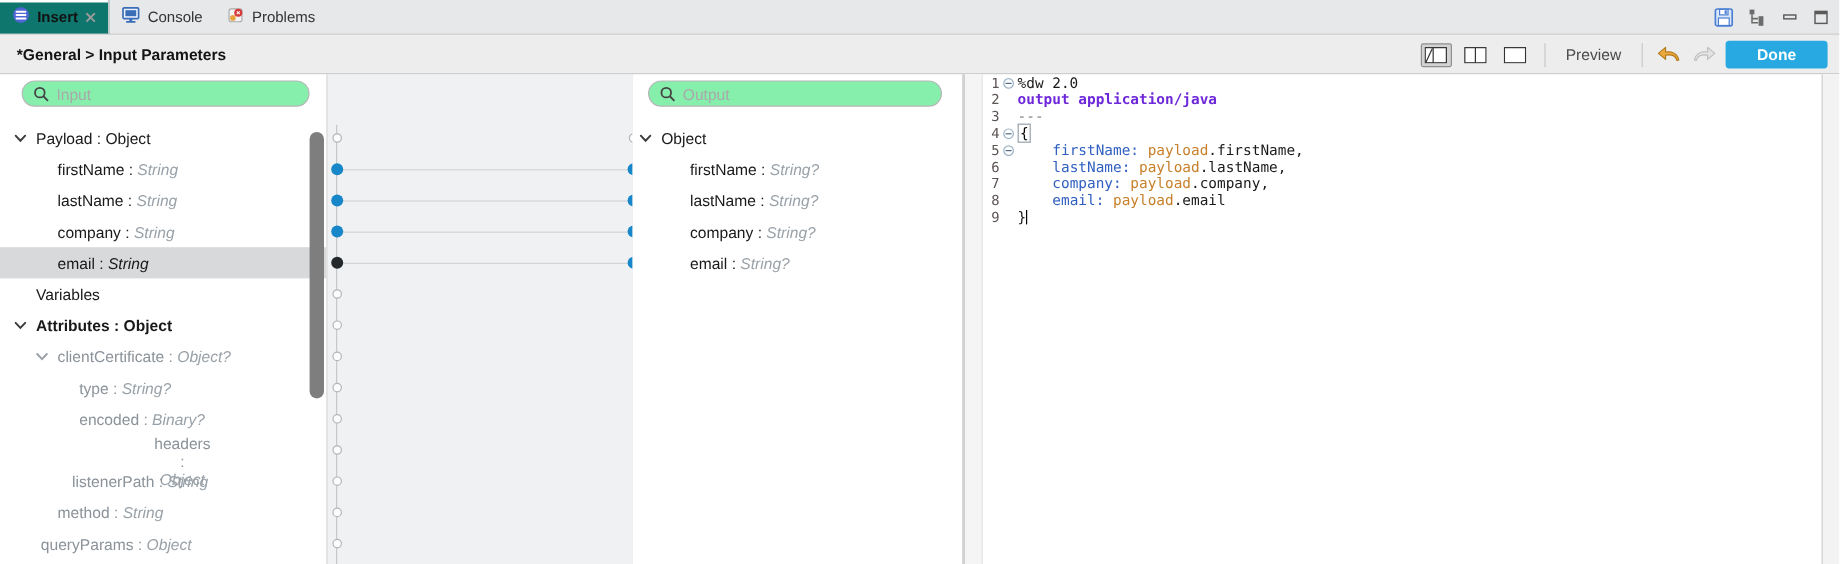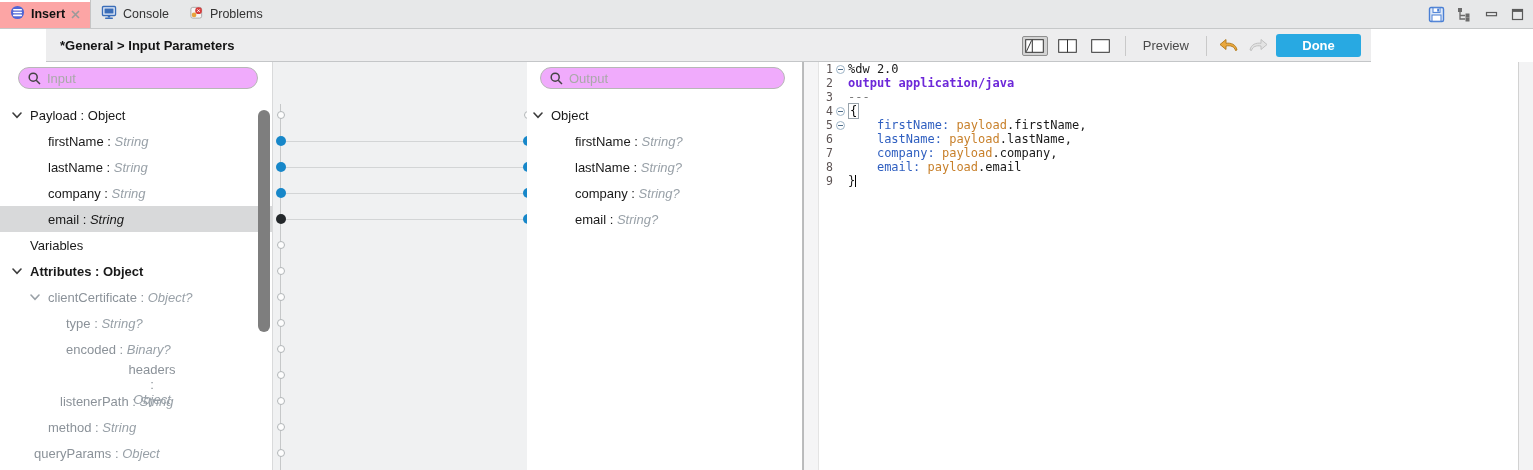--- a/index.html
+++ b/index.html
@@ -6,47 +6,47 @@
   html,body { background:#fff; }
   body { font-family:"Liberation Sans", sans-serif; }
   #app { position:relative; width:1533px; height:470px; background:#fff; overflow:hidden;
          font-size:13px; color:#1a1a1a; }
 
   
   .tabbar { position:absolute; left:0; top:0; width:1533px; height:29px;
             background:#e7e8e9; border-bottom:1px solid #c6c8c9; display:flex; align-items:stretch; }
   .tab { display:flex; align-items:center; gap:6px; padding:0 10px; font-size:12.5px; color:#333;
          cursor:default; }
-  .tab.active { background:#fca5a5; border-right:1px solid #c5c5c5; font-weight:bold; color:#111;
+  .tab.active { background:#0f766e; border-right:1px solid #c5c5c5; font-weight:bold; color:#111;
                 box-shadow:inset 0 2px 0 #fff; }
   .tab-close svg { display:block; }
   .winicons { position:absolute; right:8px; top:0; height:29px; display:flex; align-items:center; gap:11px; }
   .winicons span { display:flex; }
 
   
-  .crumbbar { position:absolute; left:0; top:29px; width:1325px; height:33px; background:#ededee;
-              border-bottom:1px solid #c4c6c8; display:flex; align-items:center;margin-left:46px; }
+  .crumbbar { position:absolute; left:0; top:29px; width:1533px; height:33px; background:#ededee;
+              border-bottom:1px solid #c4c6c8; display:flex; align-items:center; }
   .crumb { margin-left:14px; font-weight:bold; font-size:13px; color:#141414; }
   .crumb-actions { position:absolute; right:6px; top:0; height:33px; display:flex; align-items:center; gap:7px; }
   .layoutbtn { width:26px; height:20px; display:flex; align-items:center; justify-content:center;
                border:1px solid transparent; border-radius:2px; }
   .layoutbtn.sel { background:#d3d3d3; border-color:#8f8f8f; }
   .vsep { width:1px; height:20px; background:#c9c9c9; margin:0 4px; }
   .previewbtn { color:#4a4a4a; font-size:13px; padding:0 6px; }
   .donebtn { width:85px; height:23px; background:#28a9e2; border-radius:3px; color:#fff;
              font-weight:bold; font-size:13px; display:flex; align-items:center; justify-content:center;
              margin-right:4px; }
 
   
   .main { position:absolute; left:0; top:62px; width:1533px; height:408px; }
   .panel { position:absolute; top:0; height:408px; background:#fff; overflow:hidden; }
   .input-panel  { left:0;   width:272px; }
   .output-panel { left:527px; width:276px; border-right:1px solid #bcbdbe; }
   .searchbox { position:absolute; top:5px; height:22px; border:1px solid #b7b7b7; border-radius:11px;
-               background:#f0abfc; display:flex; align-items:center; }
+               background:#86efac; display:flex; align-items:center; }
   .searchbox svg { margin-left:9px; flex:none; }
   .searchbox input { border:none; outline:none; background:transparent; font-size:13px; color:#333;
                      margin-left:6px; width:80%; font-family:"Liberation Sans", sans-serif; }
   .searchbox input::placeholder { color:#a9a9a9; }
   .in-search { left:18px; width:240px; }
   .out-search { left:13px; width:245px; }
 
   .tree { position:absolute; left:0; top:40px; right:0; }
   .tree-row { position:relative; height:26px; display:flex; align-items:center; font-size:13px; }
   .tree-row.selected { background:#d8d9da; }

